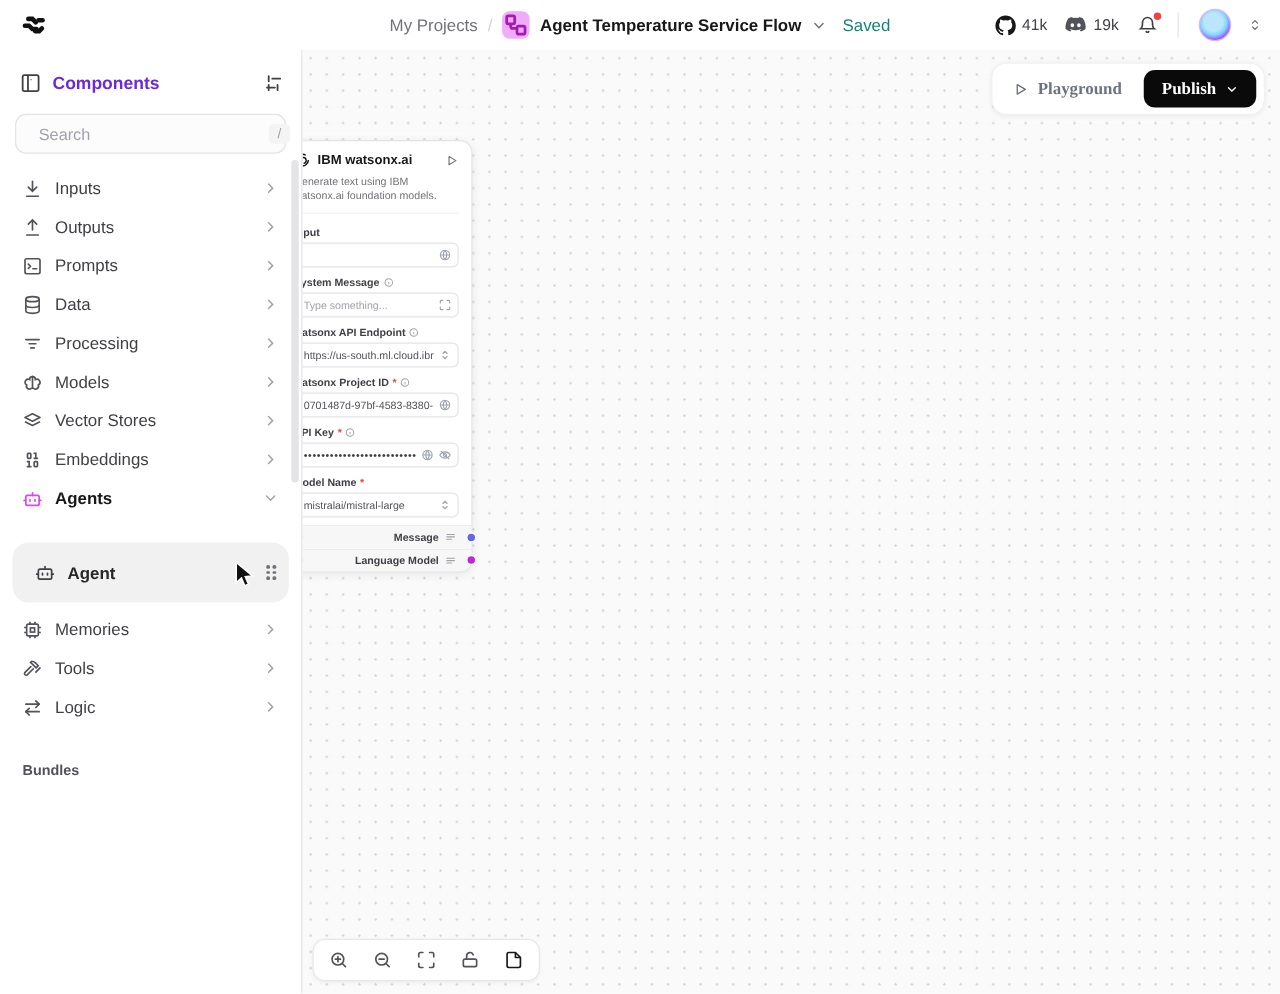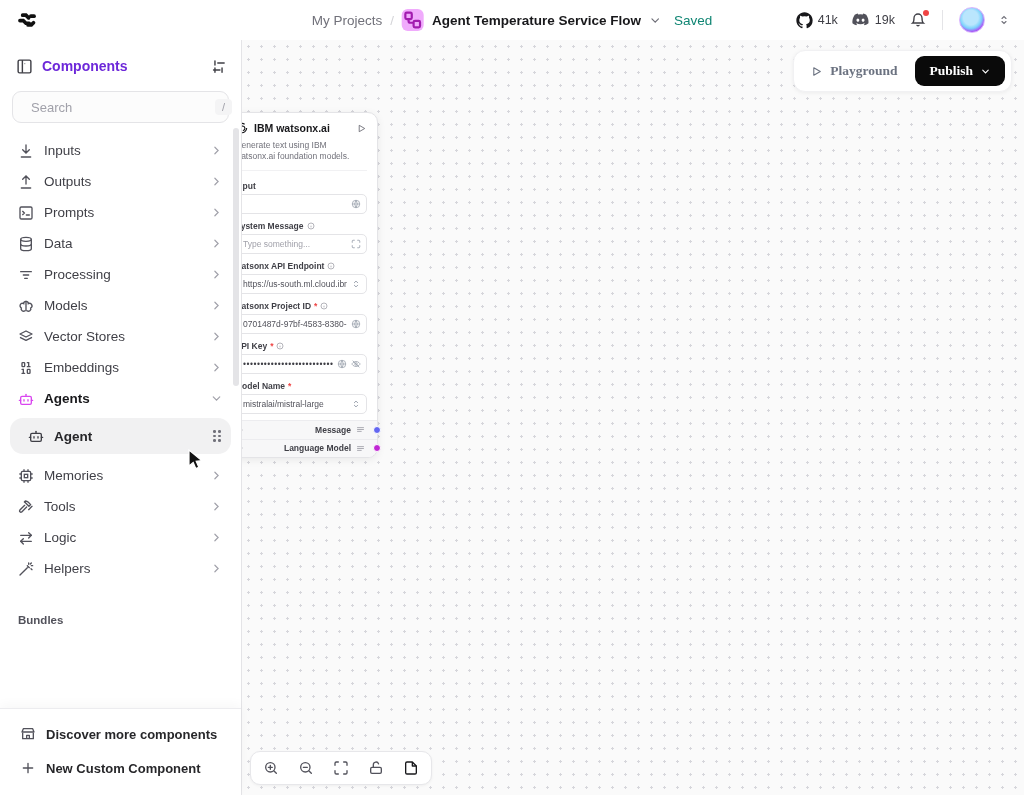--- a/index.html
+++ b/index.html
@@ -49,21 +49,21 @@
   .kbd { font-size:11px; color:#a1a1aa; background:#f4f4f5; border-radius:4px;
     padding:2px 7px; }
   .sb-list { padding:8px 10px 0 10px; flex:1; }
   .sb-item { display:flex; align-items:center; gap:10px; height:31px;
     padding:0 8px; border-radius:8px; cursor:pointer; }
   .sb-item .lbl { flex:1; font-size:13.5px; color:#3f3f46; }
   .sb-item .ic { width:16px; height:16px; color:#52525b; display:flex; }
   .sb-item .chev { color:#a1a1aa; width:13px; height:13px; display:flex; }
   .sb-item.cat-active .lbl { font-weight:700; color:#18181b; }
   .sb-item.cat-active .ic { color:#d946ef; }
-  .sb-child { margin:4px 0 6px 0; height:36px; background:#f1f1f2; border-radius:13px;
+  .sb-child { margin:20px 0 6px 0; height:48px; background:#f1f1f2; border-radius:13px;
     display:flex; align-items:center; gap:10px; padding:0 10px 0 18px; }
   .sb-child .lbl { flex:1; font-size:13.5px; font-weight:600; color:#27272a; }
   .sb-child .ic { width:16px; height:16px; color:#3f3f46; display:flex; }
   .grip { display:grid; grid-template-columns:repeat(2,3px); grid-gap:2px; }
   .grip i { width:2.5px; height:2.5px; border-radius:50%; background:#71717a; }
   .sb-gap { height:26px; }
   .bundles-lbl { font-size:11.5px; font-weight:700; color:#52525b; padding:4px 8px 8px 8px; }
   .sb-footer { border-top:1px solid #ececef; box-shadow:0 -4px 10px rgba(0,0,0,.03);
     padding:8px 12px 10px 12px; }
   .sb-footer .sb-item { height:34px; }
@@ -420,61 +420,26 @@
               <path d="M4 17h16"></path>
             </svg>
           </span>
         <span class="lbl">Logic</span>
         <span class="chev">
             <svg viewBox="0 0 24 24" fill="none" stroke="currentColor" stroke-width="2.2" stroke-linecap="round">
               <path d="m9 6 6 6-6 6"></path>
             </svg>
           </span>
       </div>
-      <div class="sb-item">
-        <span class="ic">
-            <svg viewBox="0 0 24 24" fill="none" stroke="currentColor" stroke-width="2" stroke-linecap="round">
-              <path d="M3 21 14 10"></path>
-              <path d="m14 7 3 3"></path>
-              <path d="M16 3v2M20 7h2M18.5 4.5 20 3M19.5 11.5 21 13"></path>
-            </svg>
-          </span>
-        <span class="lbl">Helpers</span>
-        <span class="chev">
-            <svg viewBox="0 0 24 24" fill="none" stroke="currentColor" stroke-width="2.2" stroke-linecap="round">
-              <path d="m9 6 6 6-6 6"></path>
-            </svg>
-          </span>
-      </div>
 
       <div class="sb-gap"></div>
       <div class="bundles-lbl">Bundles</div>
 
     </div>
 
-    <div class="sb-footer">
-      <div class="sb-item">
-        <span class="ic">
-            <svg viewBox="0 0 24 24" fill="none" stroke="currentColor" stroke-width="2" stroke-linejoin="round">
-              <path d="M4 10v9h16v-9"></path>
-              <path d="m3 9 2-5h14l2 5H3z"></path>
-              <path d="M10 19v-5h4v5"></path>
-            </svg>
-          </span>
-        <span class="lbl">Discover more components</span>
-      </div>
-      <div class="sb-item">
-        <span class="ic">
-            <svg viewBox="0 0 24 24" fill="none" stroke="currentColor" stroke-width="2" stroke-linecap="round">
-              <path d="M12 5v14M5 12h14"></path>
-            </svg>
-          </span>
-        <span class="lbl">New Custom Component</span>
-      </div>
-    </div>
 
     <div class="sb-scrollbar"></div>
   </div>
 
   <div class="canvas">
 
     <div class="top-actions">
       <button class="btn-playground">
         <span style="width:13px;height:13px;display:flex;">
           <svg viewBox="0 0 24 24" fill="none" stroke="currentColor" stroke-width="2" stroke-linejoin="round">

